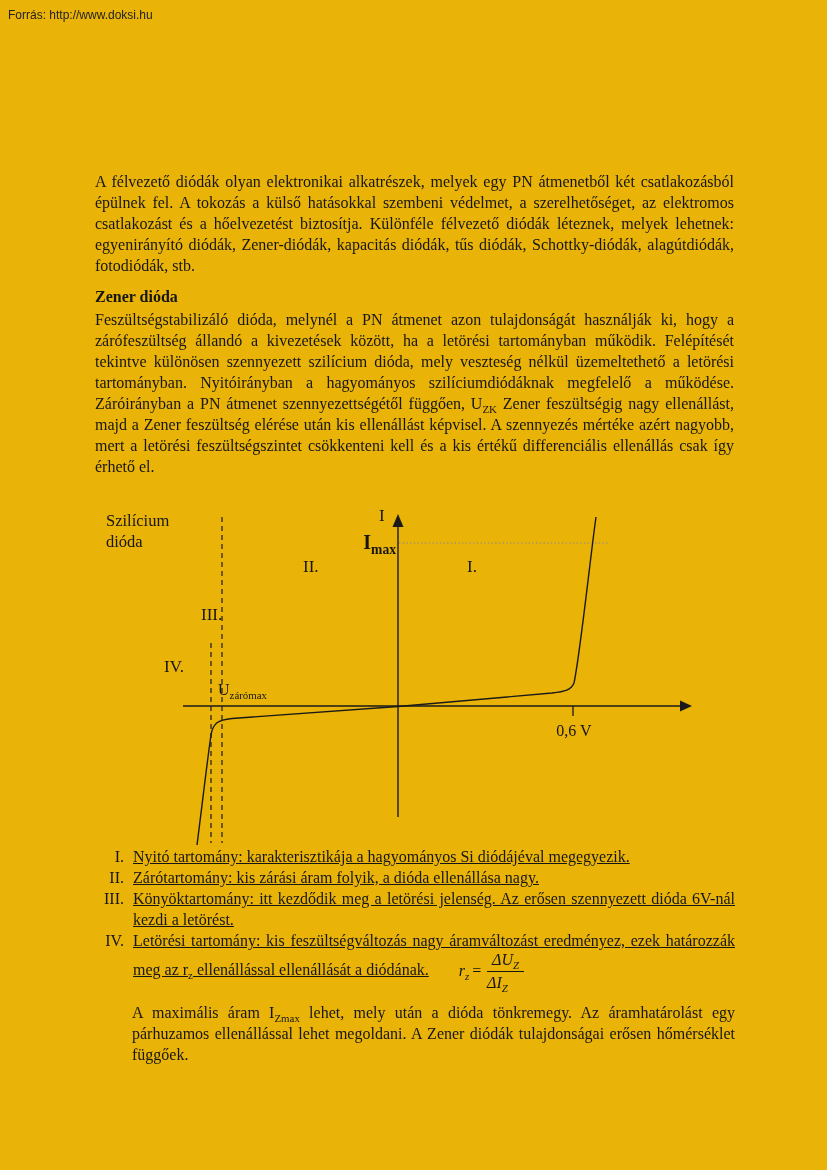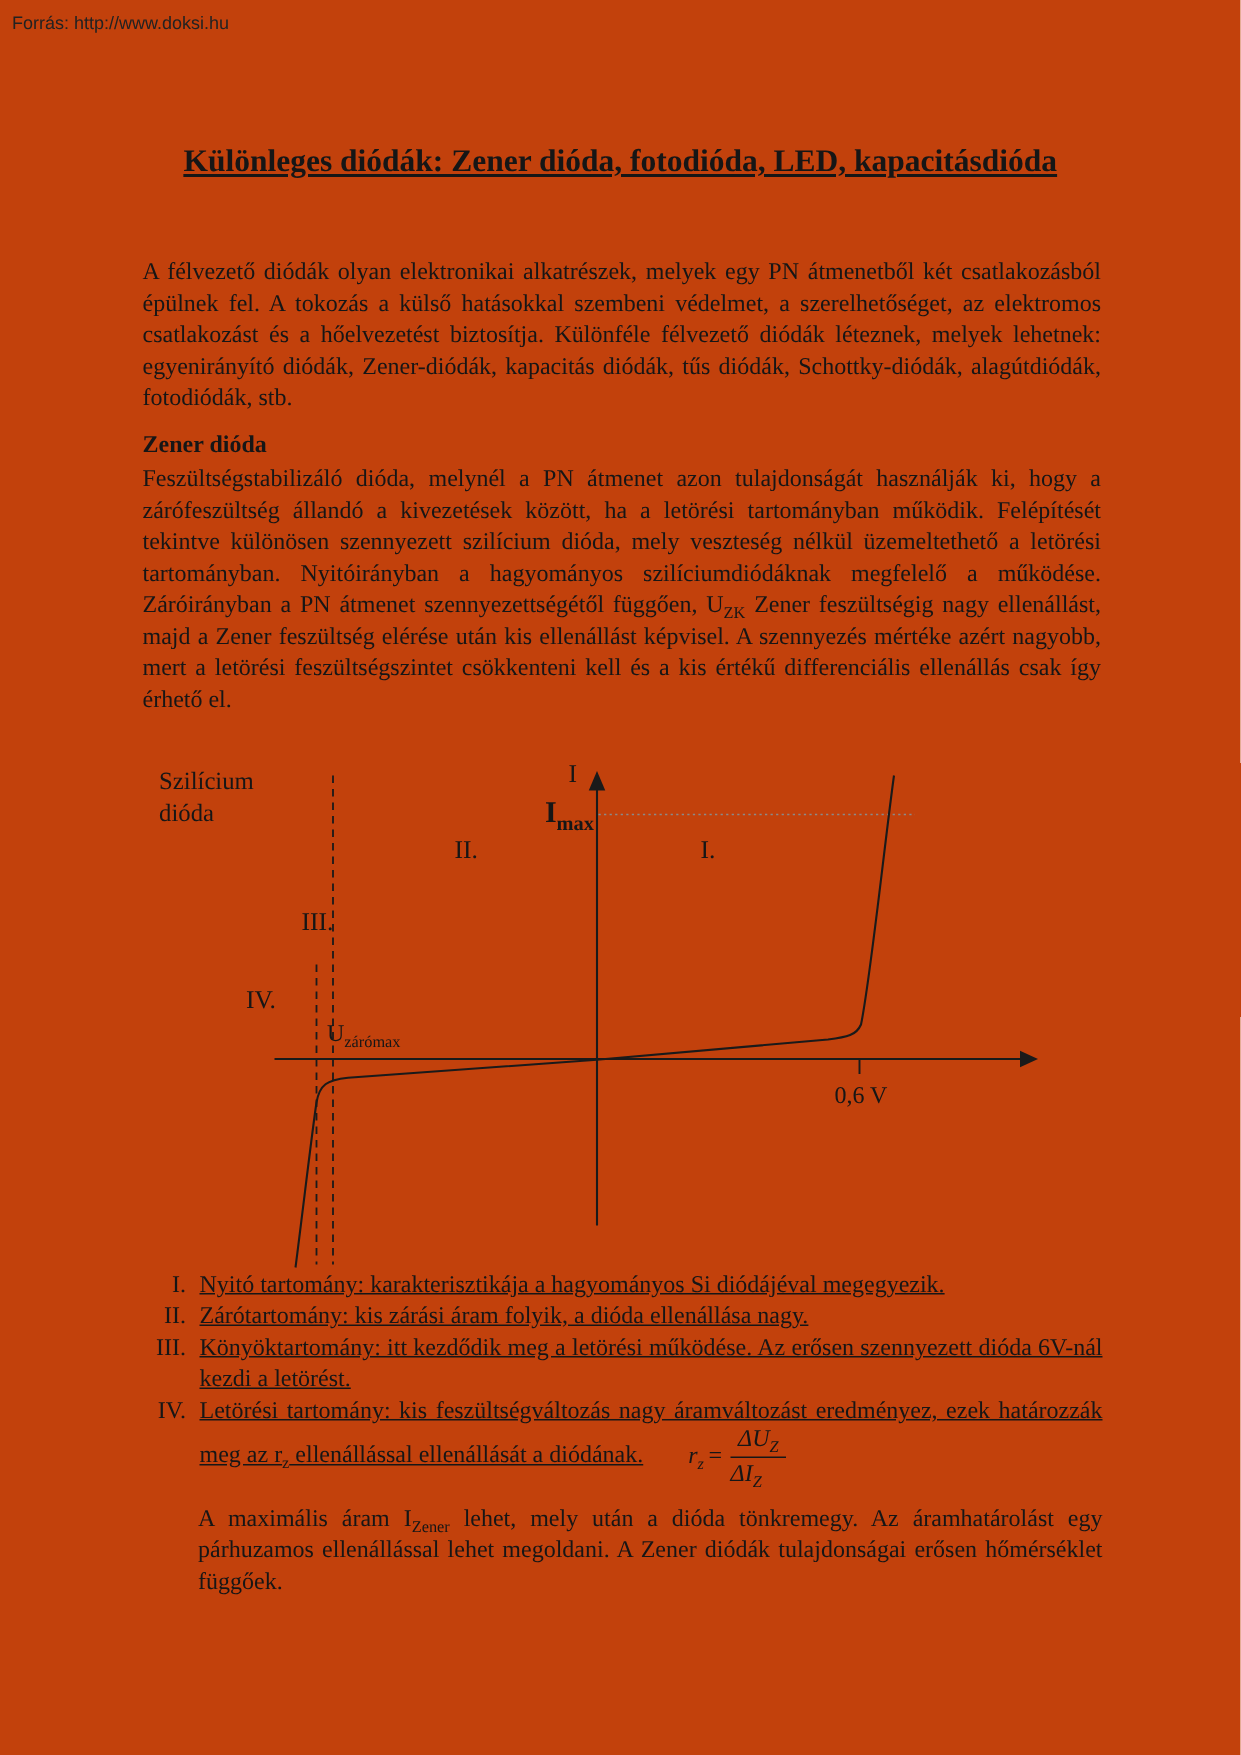--- a/index.html
+++ b/index.html
@@ -1,18 +1,18 @@
 <!DOCTYPE html>
 <html><head>
 <meta charset="utf-8">
 <style>
   html,body { margin:0; padding:0; background:#ffffff; }
   .page {
     position:relative; width:827px; height:1170px; margin:0 auto;
-    background:#c2410c; color:#161616; overflow:hidden;
+    background:#eab308; color:#161616; overflow:hidden;
     font-family:"Liberation Serif","DejaVu Serif",serif;
   }
   .source {
     position:absolute; left:8px; top:8px;
     font-family:"Liberation Sans","DejaVu Sans",sans-serif;
     font-size:12px; color:#222;
   }
   .title {
     position:absolute; left:0; top:95px; width:100%;
     text-align:center; font-size:21px; font-weight:bold;
@@ -60,23 +60,20 @@
   .frac .fden { padding-top:2px; }
   .closing { margin-left:37px; margin-top:11px; text-align:justify; }
 </style>
 </head>
 <body>
 
 <div class="page">
 
   <div class="source">Forrás: http://www.doksi.hu</div>
 
-  <div class="title">
-    <span>Különleges diódák: Zener dióda, fotodióda, LED, kapacitásdióda</span>
-  </div>
 
   <p class="para" id="p-intro">A félvezető diódák olyan elektronikai alkatrészek, melyek egy PN átmenetből két csatlakozásból épülnek fel. A tokozás a külső hatásokkal szembeni védelmet, a szerelhetőséget, az elektromos csatlakozást és a hőelvezetést biztosítja. Különféle félvezető diódák léteznek, melyek lehetnek: egyenirányító diódák, Zener-diódák, kapacitás diódák, tűs diódák, Schottky-diódák, alagútdiódák, fotodiódák, stb.</p>
 
   <h3 id="heading-zener">Zener dióda</h3>
 
   <p class="para" id="p-zener"><span>Feszültségstabilizáló dióda, melynél a PN átmenet azon tulajdonságát használják ki, hogy a zárófeszültség állandó a kivezetések között, ha a letörési tartományban működik. Felépítését tekintve különösen szennyezett szilícium dióda, mely veszteség nélkül üzemeltethető a letörési tartományban. Nyitóirányban a hagyományos szilíciumdiódáknak megfelelő a működése. Záróirányban a PN átmenet szennyezettségétől függően, U</span><sub>ZK</sub><span> Zener feszültségig nagy ellenállást, majd a Zener feszültség elérése után kis ellenállást képvisel. A szennyezés mértéke azért nagyobb, mert a letörési feszültségszintet csökkenteni kell és a kis értékű differenciális ellenállás csak így érhető el.</span></p>
 
   <div class="figure">
     <svg width="827" height="350" viewBox="0 500 827 350">
 
@@ -114,31 +111,31 @@
       <div class="txt">Nyitó tartomány: karakterisztikája a hagyományos Si diódájéval megegyezik.</div>
     </div>
 
     <div class="li">
       <span class="num">II.</span>
       <div class="txt">Zárótartomány: kis zárási áram folyik, a dióda ellenállása nagy.</div>
     </div>
 
     <div class="li">
       <span class="num">III.</span>
-      <div class="txt">Könyöktartomány: itt kezdődik meg a letörési működése. Az erősen szennyezett dióda 6V-nál kezdi a letörést.</div>
+      <div class="txt">Könyöktartomány: itt kezdődik meg a letörési jelenség. Az erősen szennyezett dióda 6V-nál kezdi a letörést.</div>
     </div>
 
     <div class="li">
       <span class="num">IV.</span>
       <div class="txt"><span>Letörési tartomány: kis feszültségváltozás nagy áramváltozást eredményez, ezek határozzák meg az r</span><sub>z</sub><span> ellenállással ellenállását a diódának.</span><span class="formula">
             <span><span>r</span><sub>z</sub></span>
             <span class="f-eq">=</span>
             <span class="frac">
               <span class="fnum"><span>ΔU</span><sub>Z</sub></span>
               <span class="fden"><span>ΔI</span><sub>Z</sub></span>
             </span>
           </span></div>
     </div>
 
-    <div class="closing"><span>A maximális áram I</span><sub>Zener</sub><span> lehet, mely után a dióda tönkremegy. Az áramhatárolást egy párhuzamos ellenállással lehet megoldani. A Zener diódák tulajdonságai erősen hőmérséklet függőek.</span></div>
+    <div class="closing"><span>A maximális áram I</span><sub>Zmax</sub><span> lehet, mely után a dióda tönkremegy. Az áramhatárolást egy párhuzamos ellenállással lehet megoldani. A Zener diódák tulajdonságai erősen hőmérséklet függőek.</span></div>
 
   </div>
 </div>
 
 </body></html>

